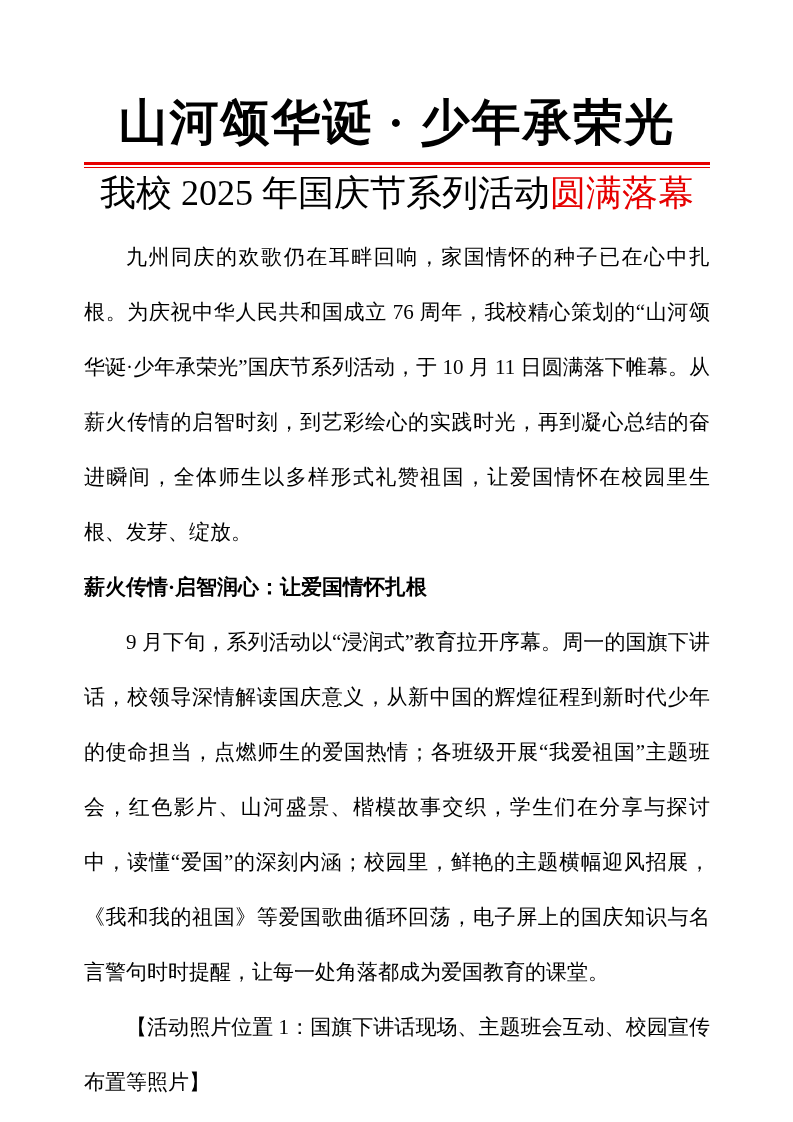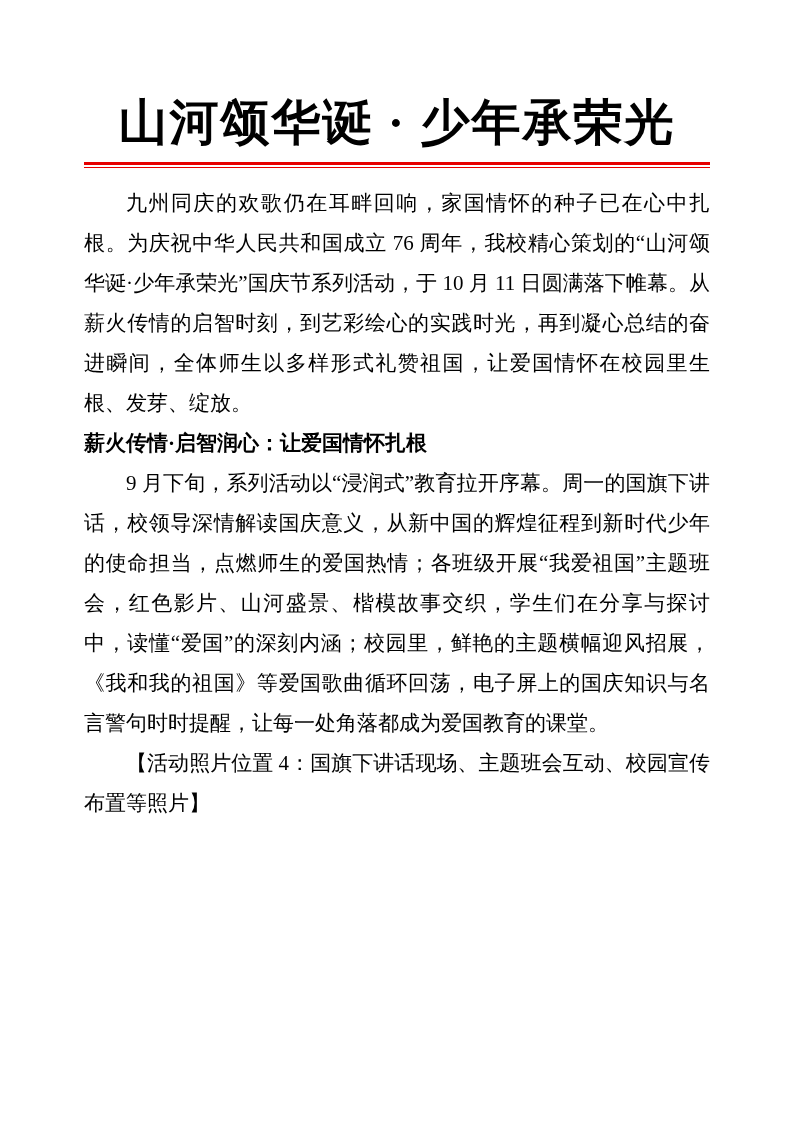--- a/index.html
+++ b/index.html
@@ -46,21 +46,21 @@
     line-height:44px;
     text-align:center;
     white-space:nowrap;
   }
   .doc-subtitle .highlight{
     color:var(--accent-red);
   }
   .article{
     margin-top:15px;
     font-size:21px;
-    line-height:40px;
+    line-height:55px;
     text-align:justify;
   }
   .article p{
     margin:0;
   }
   .article p.paragraph{
     text-indent:2em;
   }
   .article p.heading{
     font-weight:700;
@@ -70,22 +70,25 @@
 </head>
 <body>
 
 <div class="page">
   <div class="content">
 
     <div class="doc-title">山河颂华诞 · 少年承荣光</div>
 
     <div class="masthead-rule"></div>
 
+    <div class="doc-subtitle">
+      <span>我校 2025 年国庆节系列活动</span><span class="highlight">圆满落幕</span>
+    </div>
 
     <div class="article">
         <p class="paragraph">九州同庆的欢歌仍在耳畔回响，家国情怀的种子已在心中扎根。为庆祝中华人民共和国成立 76 周年，我校精心策划的“山河颂华诞·少年承荣光”国庆节系列活动，于 10 月 11 日圆满落下帷幕。从薪火传情的启智时刻，到艺彩绘心的实践时光，再到凝心总结的奋进瞬间，全体师生以多样形式礼赞祖国，让爱国情怀在校园里生根、发芽、绽放。</p>
         <p class="heading">薪火传情·启智润心：让爱国情怀扎根</p>
         <p class="paragraph">9 月下旬，系列活动以“浸润式”教育拉开序幕。周一的国旗下讲话，校领导深情解读国庆意义，从新中国的辉煌征程到新时代少年的使命担当，点燃师生的爱国热情；各班级开展“我爱祖国”主题班会，红色影片、山河盛景、楷模故事交织，学生们在分享与探讨中，读懂“爱国”的深刻内涵；校园里，鲜艳的主题横幅迎风招展，《我和我的祖国》等爱国歌曲循环回荡，电子屏上的国庆知识与名言警句时时提醒，让每一处角落都成为爱国教育的课堂。</p>
-        <p class="paragraph">【活动照片位置 4：国旗下讲话现场、主题班会互动、校园宣传布置等照片】</p>
+        <p class="paragraph">【活动照片位置 1：国旗下讲话现场、主题班会互动、校园宣传布置等照片】</p>
       </div>
 
   </div>
 </div>
 
 </body></html>

